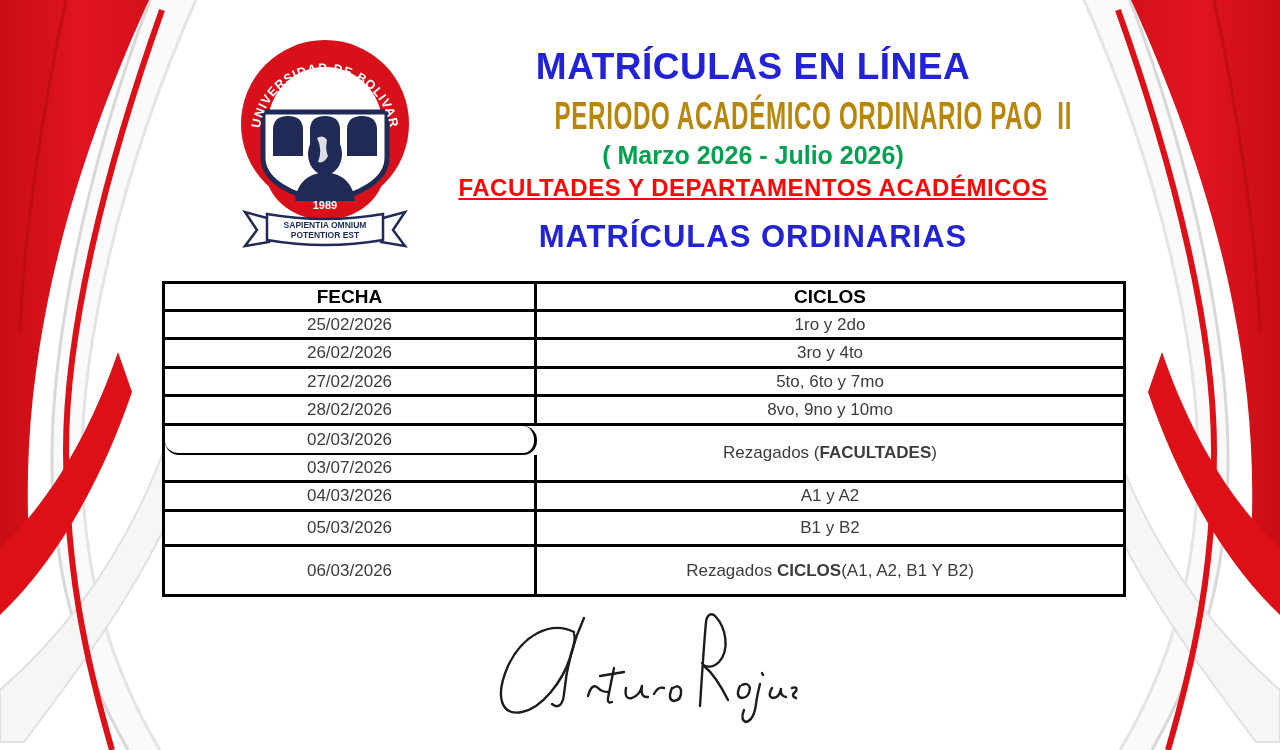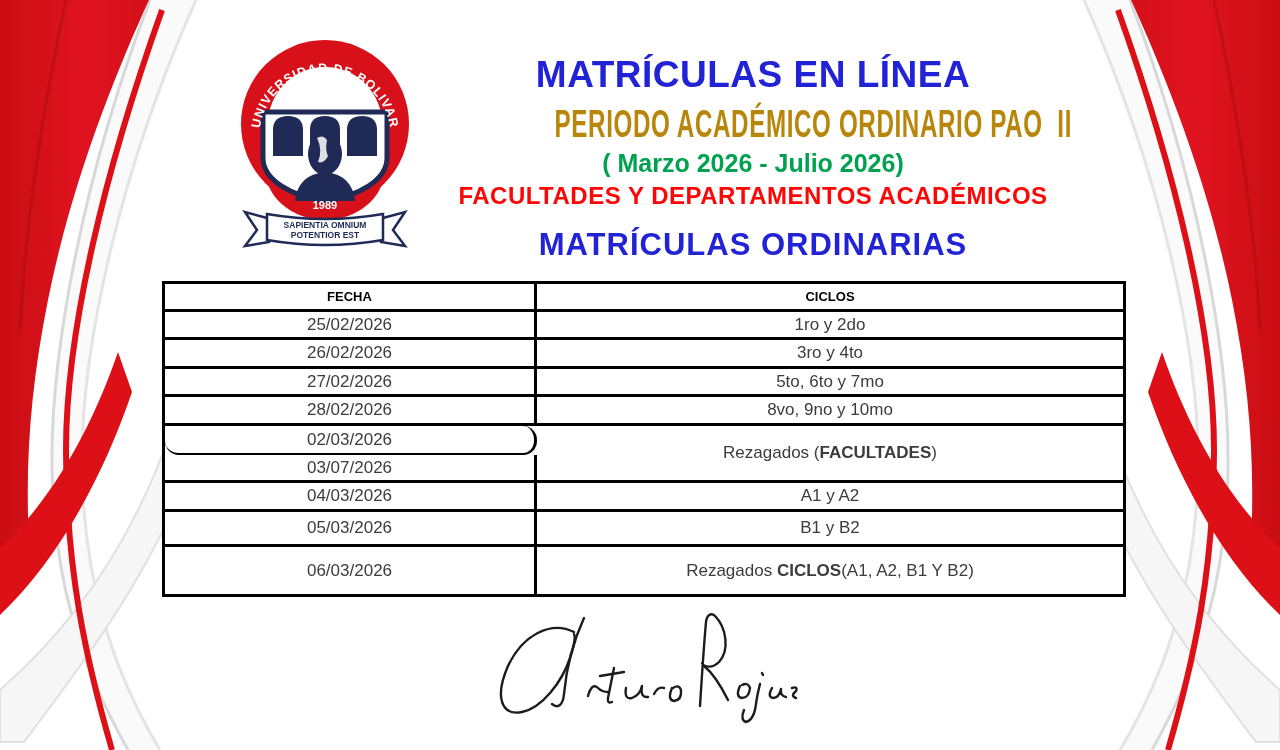--- a/index.html
+++ b/index.html
@@ -3,37 +3,37 @@
 <meta charset="utf-8">
 <style>
   html,body{margin:0;padding:0;background:#ffffff;}
   .page{position:relative;width:1280px;height:750px;background:#ffffff;overflow:hidden;
         font-family:"Liberation Sans",sans-serif;}
   .swoosh{position:absolute;top:0;height:750px;width:210px;}
   .swoosh.left{left:0;}
   .swoosh.right{right:0;transform:scaleX(-1);}
   .logo{position:absolute;left:237px;top:38px;width:176px;height:212px;}
 
-  .hline{position:absolute;left:396px;width:714px;text-align:center;font-weight:bold;margin-top:8px;}
+  .hline{position:absolute;left:396px;width:714px;text-align:center;font-weight:bold;}
   .title{top:46px;font-size:37px;color:#2222D6;letter-spacing:.5px;}
   .subtitle-row{top:94px;}
   .subtitle{display:inline-block;transform:scaleX(.62);transform-origin:center;
             font-size:39px;font-weight:bold;color:#B8860B;white-space:pre;letter-spacing:1px;}
   .period{top:141px;font-size:25px;color:#00A24F;}
-  .faculties{top:174px;font-size:24px;color:#FF0505;letter-spacing:.5px;}
+  .faculties{top:174px;font-size:24px;color:#FF0505;letter-spacing:.5px;text-decoration:underline;}
   .section{top:219px;font-size:31px;color:#2323D6;letter-spacing:1px;}
 
   .sched{position:absolute;left:162px;top:281px;width:964px;height:316px;
          display:grid;grid-template-columns:372px 1fr;
          grid-template-rows:28px 28px 29px 28px 29px 29px 28px 29px 35px 47px;
          border:3px solid #000;box-sizing:border-box;background:#fff;}
   .cell{display:flex;align-items:center;justify-content:center;box-sizing:border-box;
         font-size:17px;color:#3C3C3C;border-bottom:3px solid #000;}
   .cell.col1{border-right:3px solid #000;}
-  .cell.head{font-weight:bold;color:#000;font-size:13px;}
+  .cell.head{font-weight:bold;color:#000;font-size:19px;}
   .cell.thin{border-bottom:2px solid #000;border-radius:14px;}
   .cell.last{border-bottom:none;}
   .cell.merged{grid-column:2;grid-row:6 / span 2;}
   .cell b{color:#3C3C3C;}
 
   .signature{position:absolute;left:488px;top:610px;width:310px;height:120px;}
 </style>
 </head>
 <body>
 

